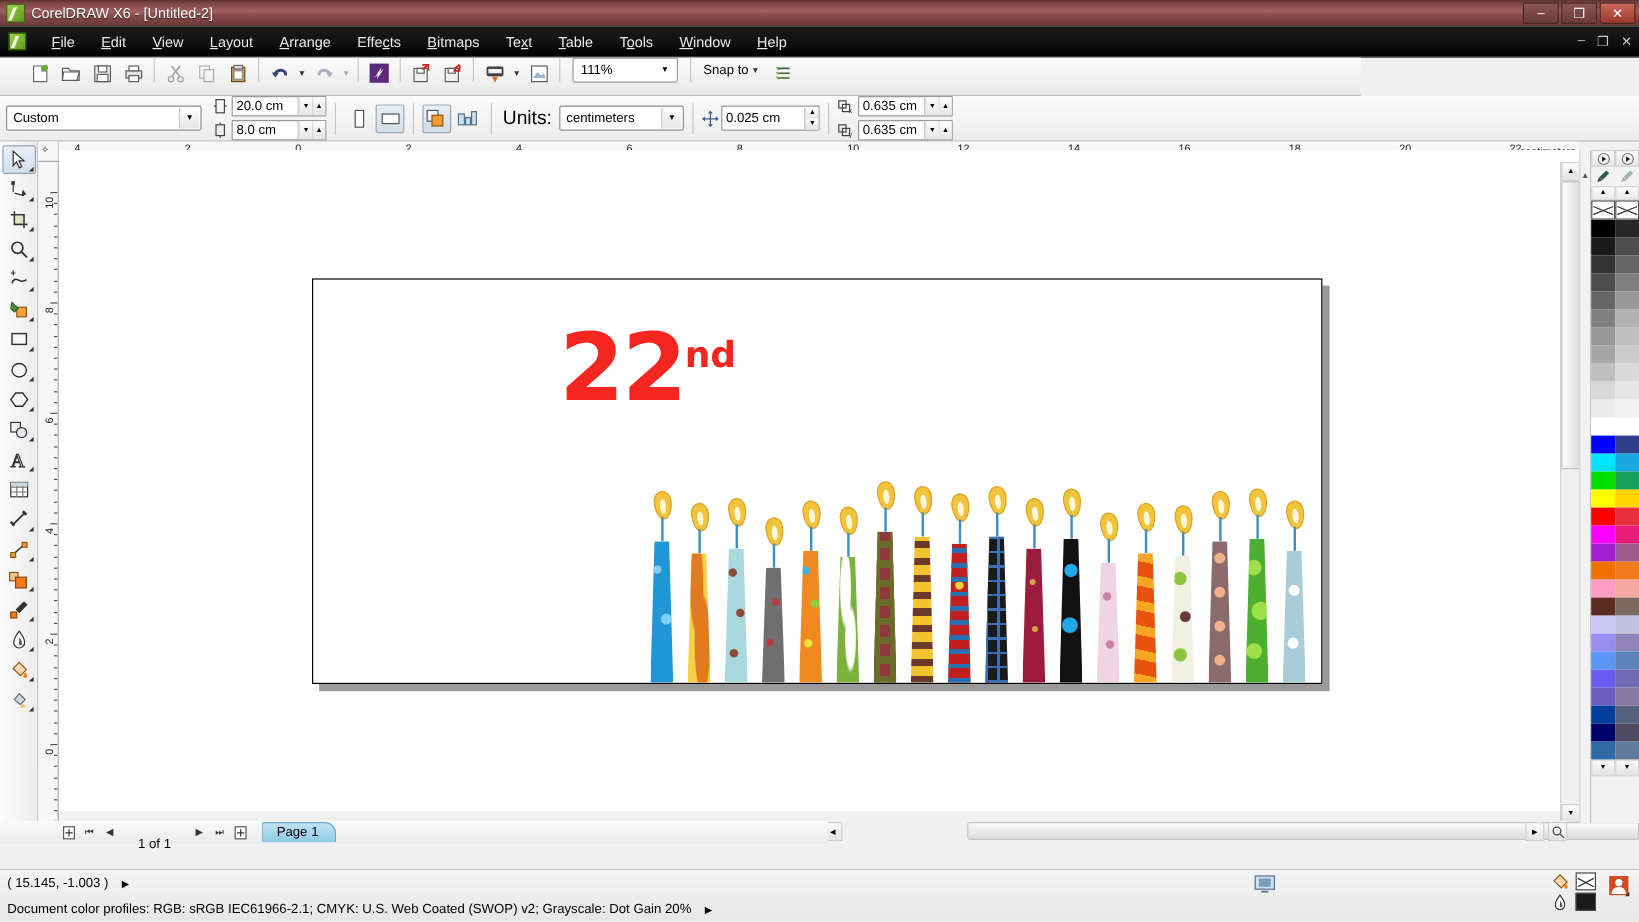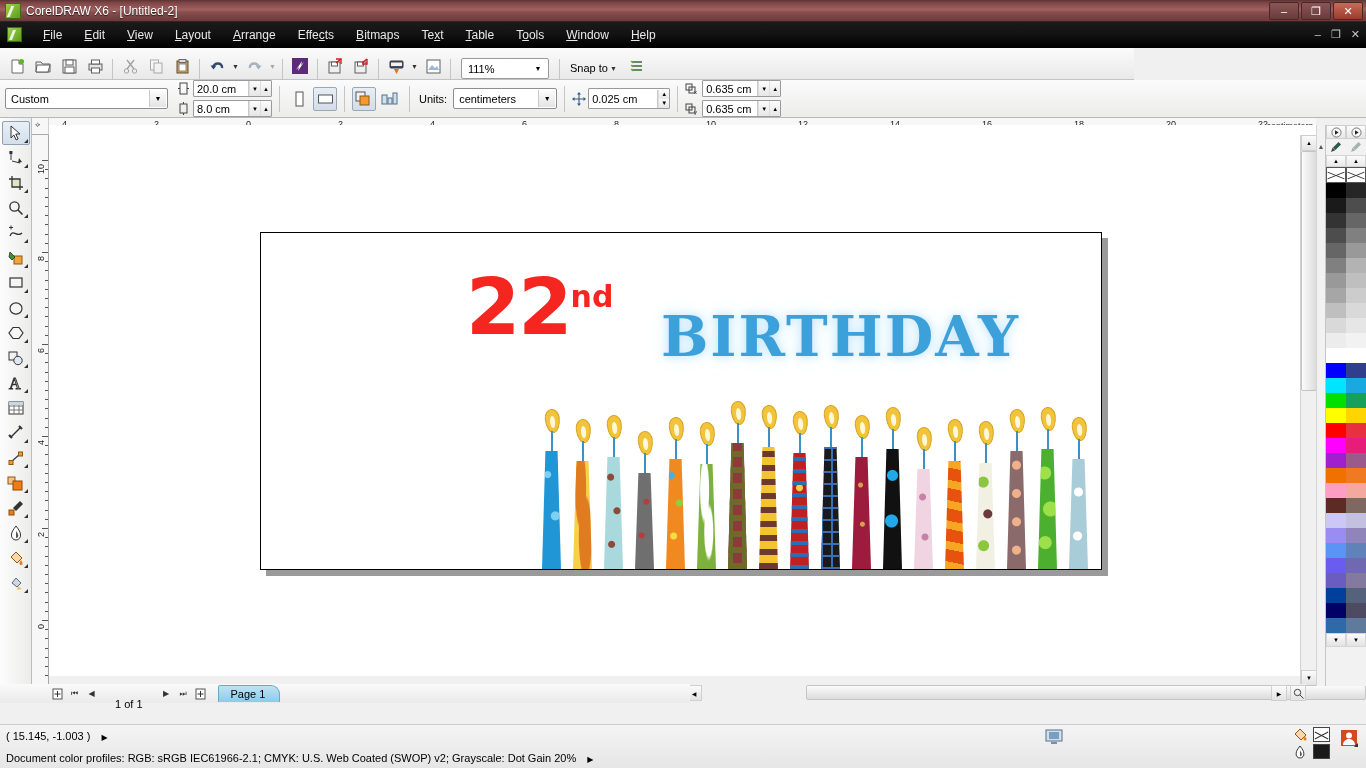--- a/index.html
+++ b/index.html
@@ -61,21 +61,21 @@
   }
   .menu-item u{ text-decoration:underline; }
   .menubar .win-btns2{ position:absolute; right:6px; display:flex; gap:10px; color:#c8c8c8; font-size:11px; }
   .menubar .win-btns2 span{ cursor:default; }
 
   
   .toolbar{
     position:absolute; left:0; top:48px; width:1134px; height:32px;
     background:linear-gradient(to bottom,#fbfbfb,#e9e9e9);
     border-bottom:1px solid #c3c3c3;
-    display:flex; align-items:flex-end; padding-left:4px;
+    display:flex; align-items:flex-start; padding-left:20px;
   }
   .tb-btn{
     width:26px;height:26px; display:flex;align-items:center;justify-content:center;
     border:1px solid transparent; border-radius:2px;
   }
   .tb-sep{ width:1px;height:20px;background:#c5c5c5;margin:0 4px; }
   .tb-caret{ width:11px;height:26px;display:flex;align-items:center;justify-content:center;
              font-size:7px;color:#333; }
   .zoom-combo{
     width:88px;height:21px;margin:0 6px;
@@ -118,21 +118,21 @@
     width:11px;height:15px;display:flex;align-items:center;justify-content:center;
     font-size:6px;font-style:normal;background:linear-gradient(to bottom,#fcfcfc,#e6e6e6);
     border-left:1px solid #ddd;
   }
   .pb-sep{ width:1px;height:26px;background:#c5c5c5;margin:0 5px; }
   .pb-btn{
     width:24px;height:24px;display:flex;align-items:center;justify-content:center;
     border:1px solid transparent;border-radius:2px;
   }
   .pb-btn.on{ border:1px solid #9aa7b5; background:linear-gradient(to bottom,#e7eef6,#d2ddea); }
-  .units-lbl{ font-size:11px; margin:0 4px 0 2px; }
+  .units-lbl{ font-size:16px; margin:0 4px 0 2px; }
 
   
   .hruler{
     position:absolute; left:32px; top:118px; width:1284px; height:17px;
     background:#f7f7f7; border-bottom:1px solid #a8a8a8; overflow:hidden;
   }
   .vruler{
     position:absolute; left:32px; top:135px; width:17px; height:551px;
     background:#f7f7f7; border-right:1px solid #a8a8a8; overflow:hidden;
   }
@@ -947,21 +947,20 @@
   <div class="ruler-corner"></div>
 
   <div class="canvas">
     <div class="page-shadow"></div>
     <div class="page">
 
       <div class="art-22">
         <span>22</span><sup>nd</sup>
       </div>
 
-      <div class="art-bday">BIRTHDAY</div>
 
       <div class="candles" id="candles">
           <div class="candle" style="left: 0px; width: 22px; height: 160px;">
             <div class="flame"></div>
             <div class="wick" style="top: 22px; height: 20px;"></div>
             <div class="body" style="width: 19px; left: 1px; height: 118px; background: radial-gradient(circle at 30% 20%, rgb(127, 208, 240) 3px, transparent 4px), radial-gradient(circle at 70% 55%, rgb(127, 208, 240) 4px, transparent 5px), linear-gradient(rgb(33, 150, 214), rgb(33, 150, 214)); clip-path: polygon(18% 0%, 82% 0%, 100% 100%, 0% 100%);"></div>
           </div>
           <div class="candle" style="left: 31px; width: 22px; height: 150px;">
             <div class="flame"></div>
             <div class="wick" style="top: 22px; height: 20px;"></div>

